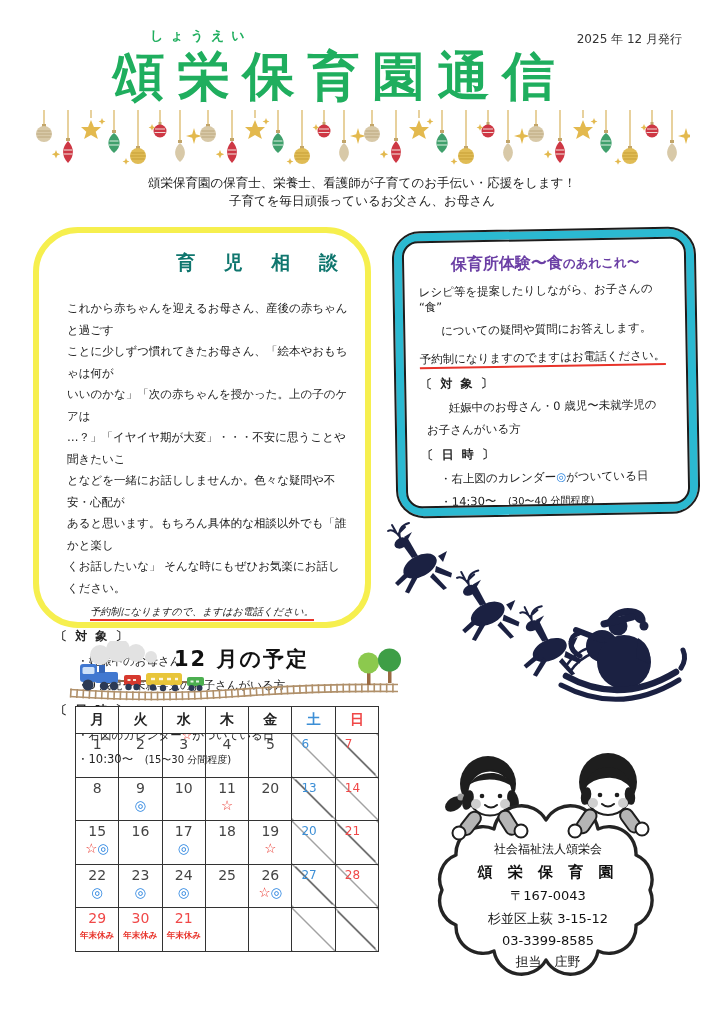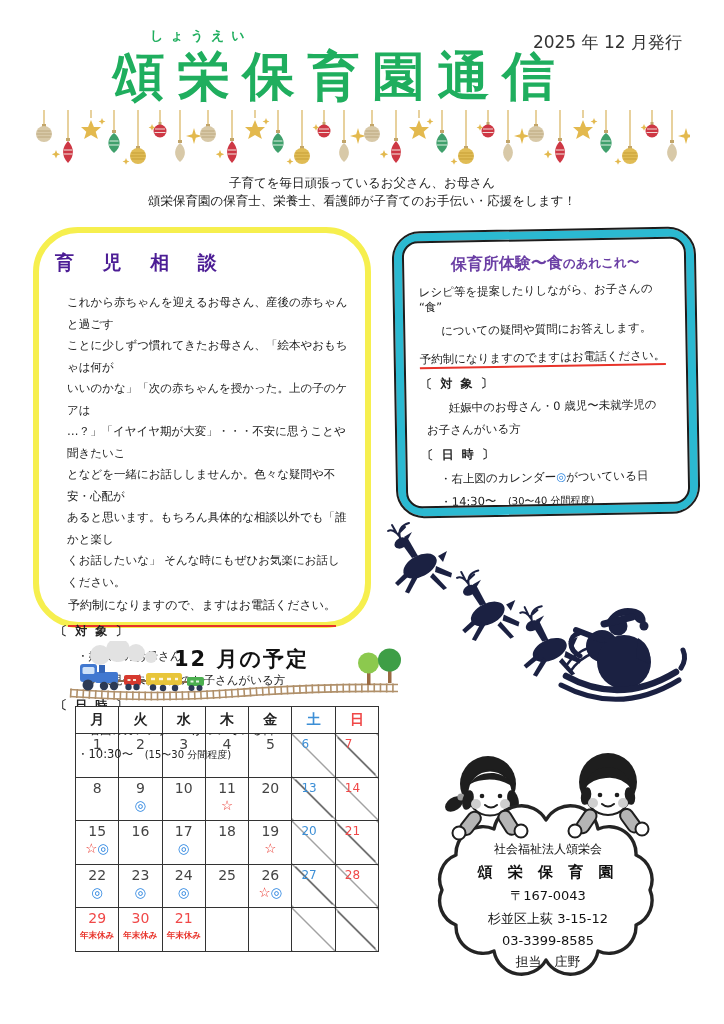--- a/index.html
+++ b/index.html
@@ -7,32 +7,32 @@
   body { font-family:"DejaVu Sans","Liberation Sans",sans-serif; }
   #page {
     position:relative; width:724px; height:1024px; background:#ffffff;
     margin:0 auto; overflow:hidden; color:#222;
   }
   
   .furigana { position:absolute; left:150px; top:27px; font-size:13px; font-weight:bold;
     color:#1FAE5E; letter-spacing:7px; }
   .main-title { position:absolute; left:60px; top:42px; width:560px; text-align:center;
     font-size:52px; font-weight:bold; color:#1FAE5E; letter-spacing:13px; white-space:nowrap; }
-  .issue-date { position:absolute; right:42px; top:31px; font-size:17px; color:#333; }
+  .issue-date { position:absolute; right:42px; top:31px; font-size:12px; color:#333; }
   .garland { position:absolute; left:34px; top:110px; width:656px; height:60px; }
   .intro { position:absolute; left:0; top:174px; width:724px; text-align:center;
     font-size:12.5px; line-height:1.45; color:#222; }
   
   .consult-box { position:absolute; left:33px; top:227px; width:338px; height:401px;
     border:6px solid #F6EF4E; border-radius:45px; background:#fff; padding:17px 16px 10px 16px; }
-  .consult-title { text-align:left; font-size:19px; font-weight:bold; color:#4c1d95;
-    letter-spacing:11px; margin-bottom:16px; }
+  .consult-title { text-align:right; font-size:19px; font-weight:bold; color:#0f766e;
+    letter-spacing:11px; margin-bottom:22px; }
   .consult-body { font-size:11.5px; line-height:21.5px; white-space:pre-line; color:#222;margin-left:12px; }
   .reserve-line { text-align:center; margin-top:1px; }
-  .reserve-line span { font-size:12px; border-bottom:2px solid #E8332A; padding-bottom:13px; }
+  .reserve-line span { font-size:10px; border-bottom:2px solid #E8332A; padding-bottom:2px;font-style:italic; }
   .sec-label { font-size:12px; font-weight:bold; margin-top:9px; letter-spacing:2px; }
   .bullet { font-size:11.5px; margin:9px 0 0 22px; }
   .mark-star { color:#E8332A; }
   .mark-circle { color:#2E86E0; font-weight:bold; }
   .paren-small { font-size:10px; }
   
   .taiken-outer { position:absolute; left:396px; top:231px; width:300px; height:283px;
     border:8px solid #2BB9D1; outline:2px solid #1c1c1c; border-radius:26px; background:#fff;
     transform:rotate(-1deg); }
   .taiken-inner { width:100%; height:100%; border:2px solid #1c1c1c; border-radius:16px;
@@ -157,22 +157,22 @@
         </g>
       </defs>
       <use href="#orn-unit" x="0" y="0"></use>
       <use href="#orn-unit" x="164" y="0"></use>
       <use href="#orn-unit" x="328" y="0"></use>
       <use href="#orn-unit" x="492" y="0"></use>
     </svg>
   </div>
 
   <div class="intro">
+    <div>頌栄保育園の保育士、栄養士、看護師が子育てのお手伝い・応援をします！</div>
     <div>子育てを毎日頑張っているお父さん、お母さん</div>
-    <div>頌栄保育園の保育士、栄養士、看護師が子育てのお手伝い・応援をします！</div>
   </div>
 
   <div class="consult-box">
     <div class="consult-title">育 児 相 談</div>
     <div class="consult-body">これから赤ちゃんを迎えるお母さん、産後の赤ちゃんと過ごす
 ことに少しずつ慣れてきたお母さん、「絵本やおもちゃは何が
 いいのかな」「次の赤ちゃんを授かった。上の子のケアは
 …？」「イヤイヤ期が大変」・・・不安に思うことや聞きたいこ
 となどを一緒にお話ししませんか。色々な疑問や不安・心配が
 あると思います。もちろん具体的な相談以外でも「誰かと楽し

